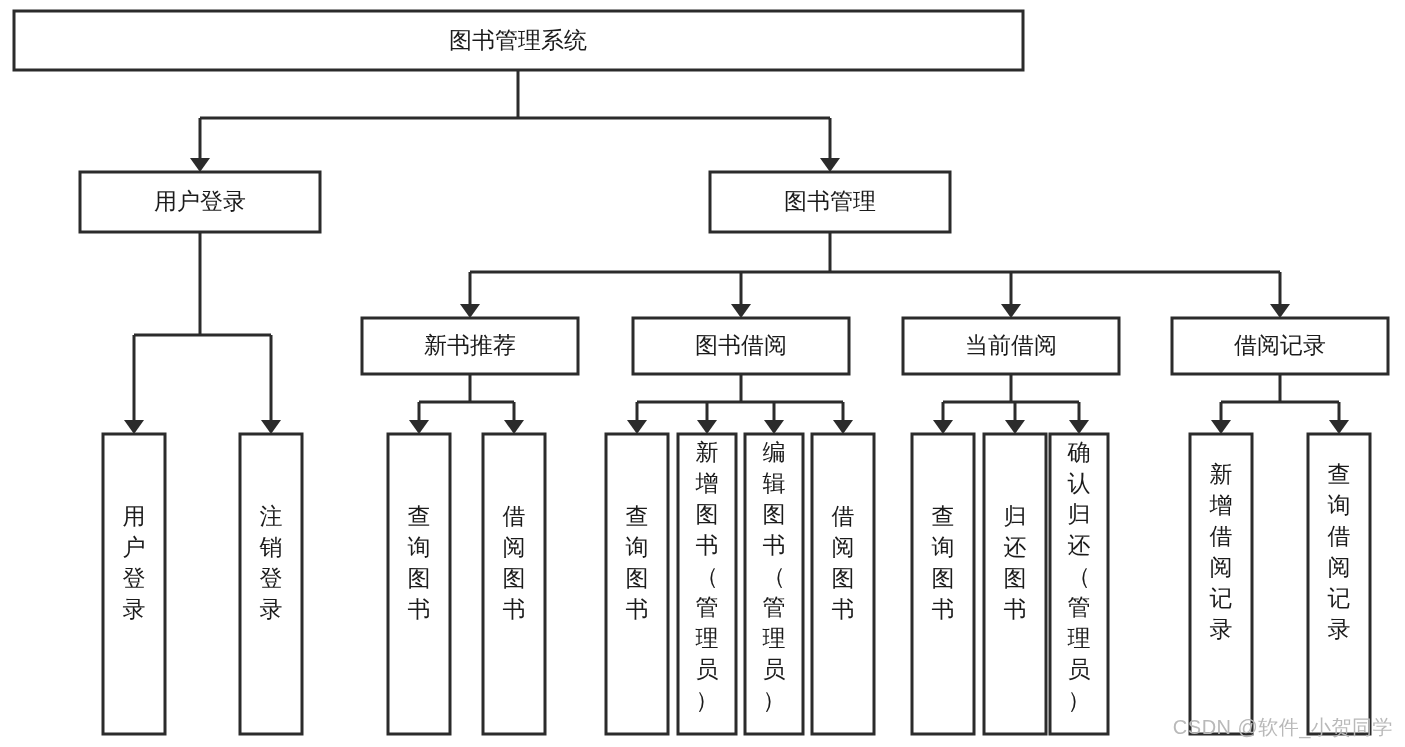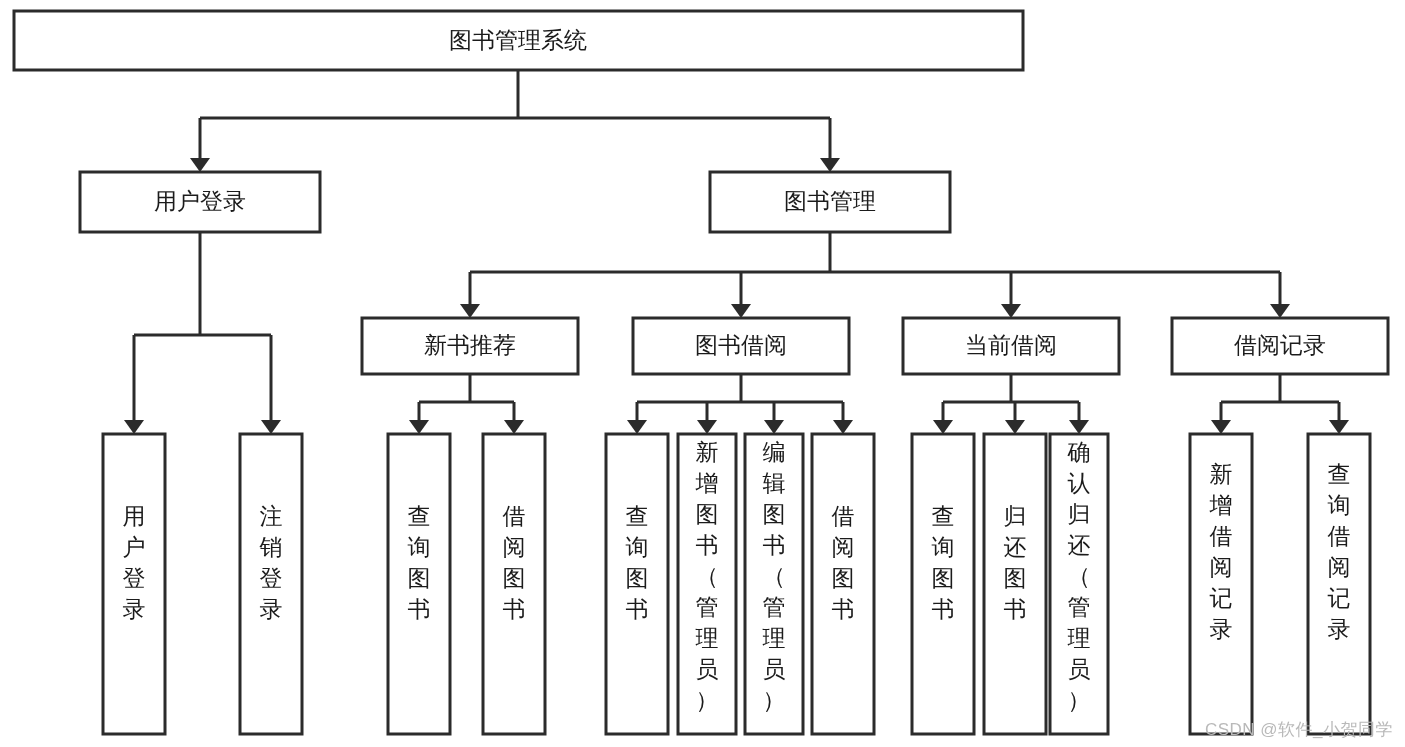--- a/index.html
+++ b/index.html
@@ -50,21 +50,21 @@
   }
   .arrow-head {
     fill: #2b2b2b;
     stroke: none;
   }
   .watermark {
     position: absolute;
     right: 12px;
     bottom: 6px;
     font-family: "Liberation Sans", "DejaVu Sans", sans-serif;
-    font-size: 17px;
+    font-size: 20px;
     color: #b9b9b9;
     letter-spacing: 0.5px;
     white-space: nowrap;
     pointer-events: none;
     margin-top: 20px;
   }
 </style>
 </head>
 <body>
 

